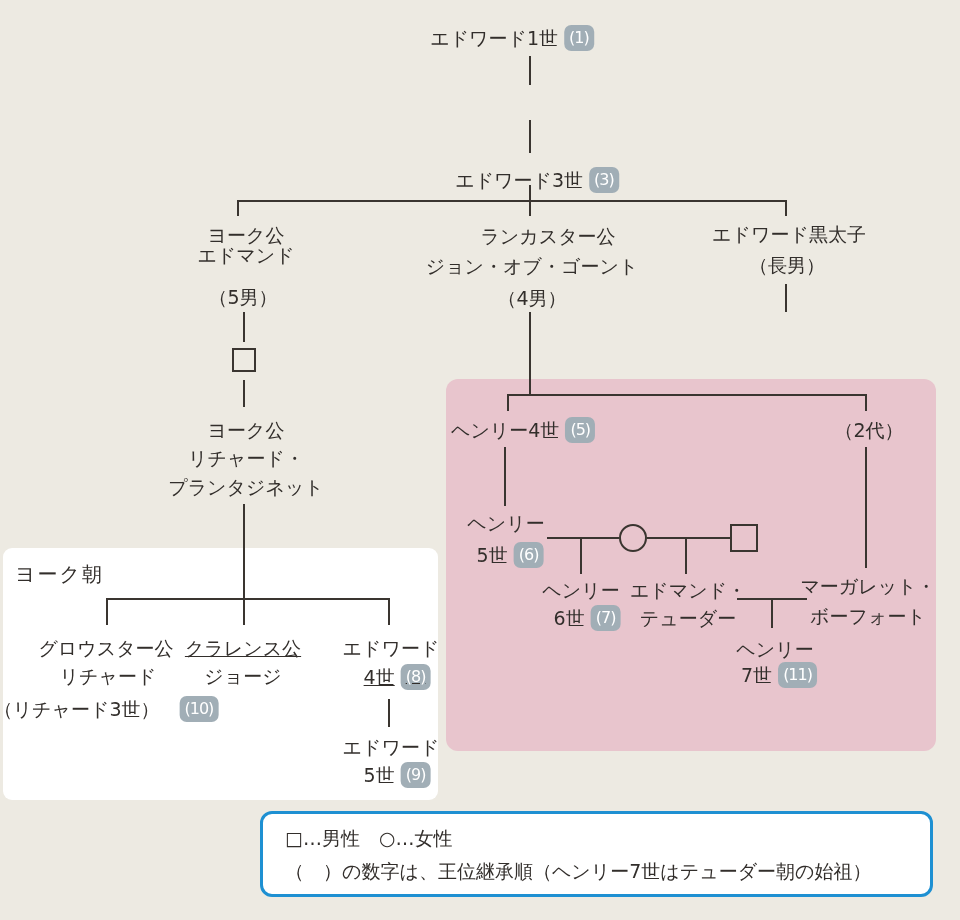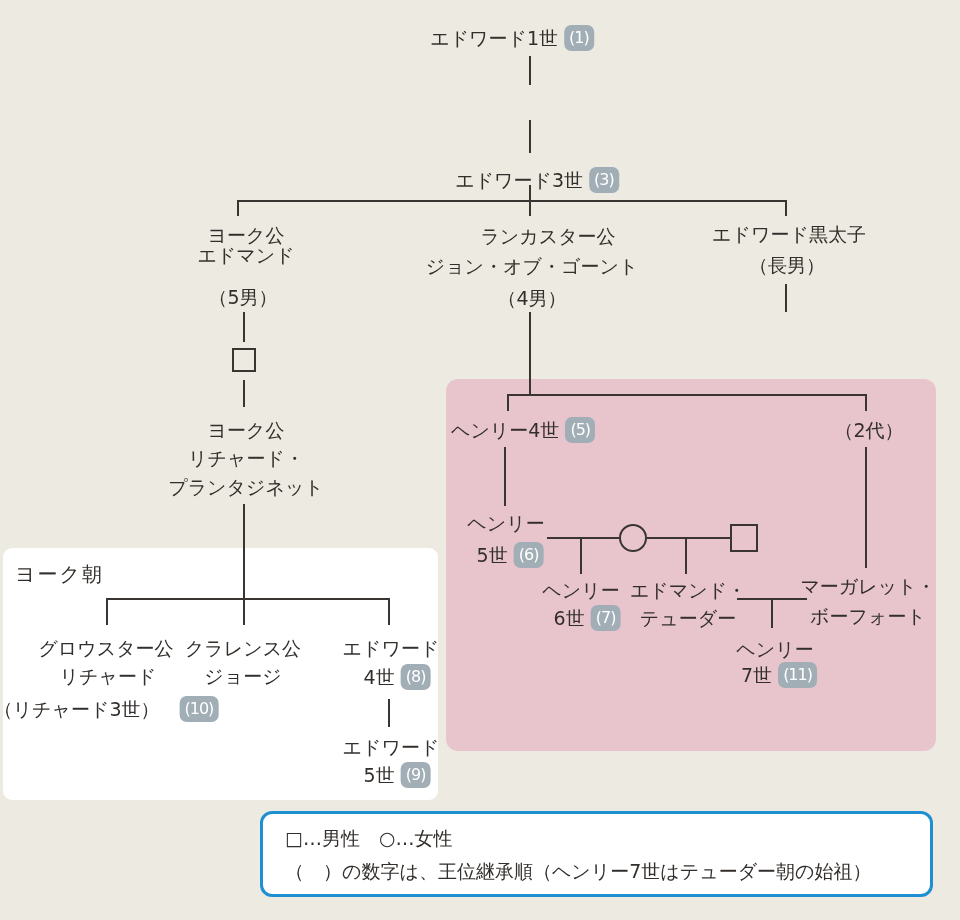--- a/index.html
+++ b/index.html
@@ -129,25 +129,25 @@
 
   <div class="york-label">ヨーク朝</div>
 
   <div class="t" style="left:106px;top:637px;">グロウスター公</div>
   <div class="t" style="left:108px;top:665px;">リチャード</div>
   <div class="row" style="left:106px;top:696px;gap:20px;">
     <span>（リチャード3世）</span>
     <span class="badge">(10)</span>
   </div>
 
-  <div class="t" style="left:243px;top:637px;">クラレンス公</div>
+  <div class="t" style="left:243px;top:637px;text-decoration:underline;">クラレンス公</div>
   <div class="t" style="left:243px;top:665px;">ジョージ</div>
 
   <div class="t" style="left:391px;top:637px;">エドワード</div>
-  <div class="row" style="left:397px;top:664px;">
+  <div class="row" style="left:397px;top:664px;text-decoration:underline;">
     <span>4世</span>
     <span class="badge">(8)</span>
   </div>
 
   <div class="t" style="left:391px;top:736px;">エドワード</div>
   <div class="row" style="left:397px;top:762px;">
     <span>5世</span>
     <span class="badge">(9)</span>
   </div>
 

